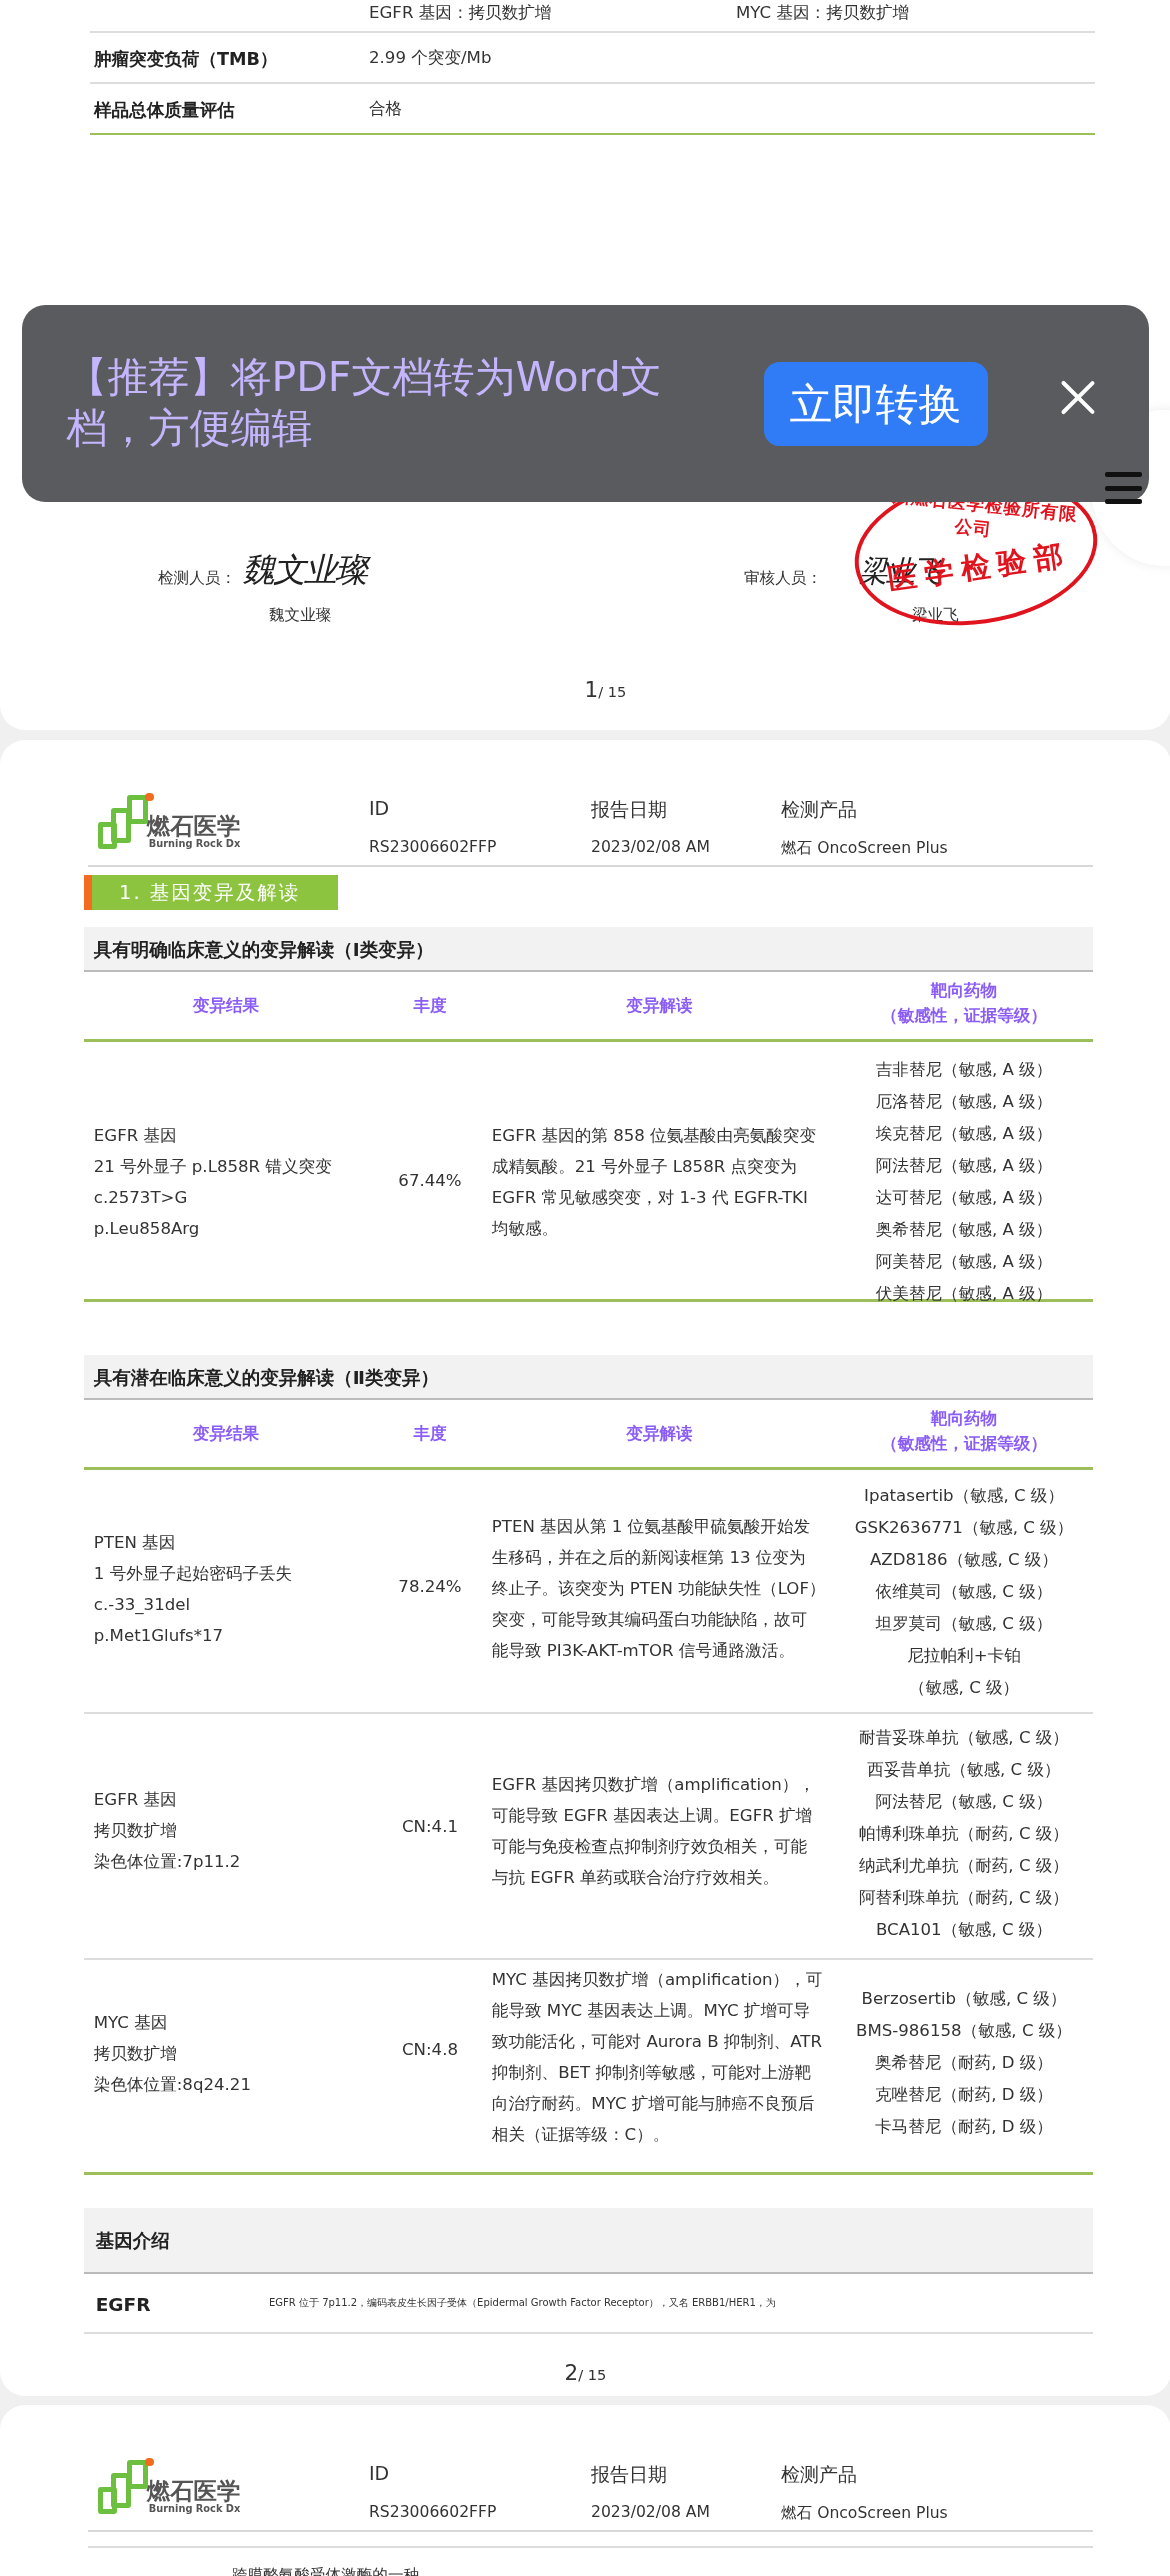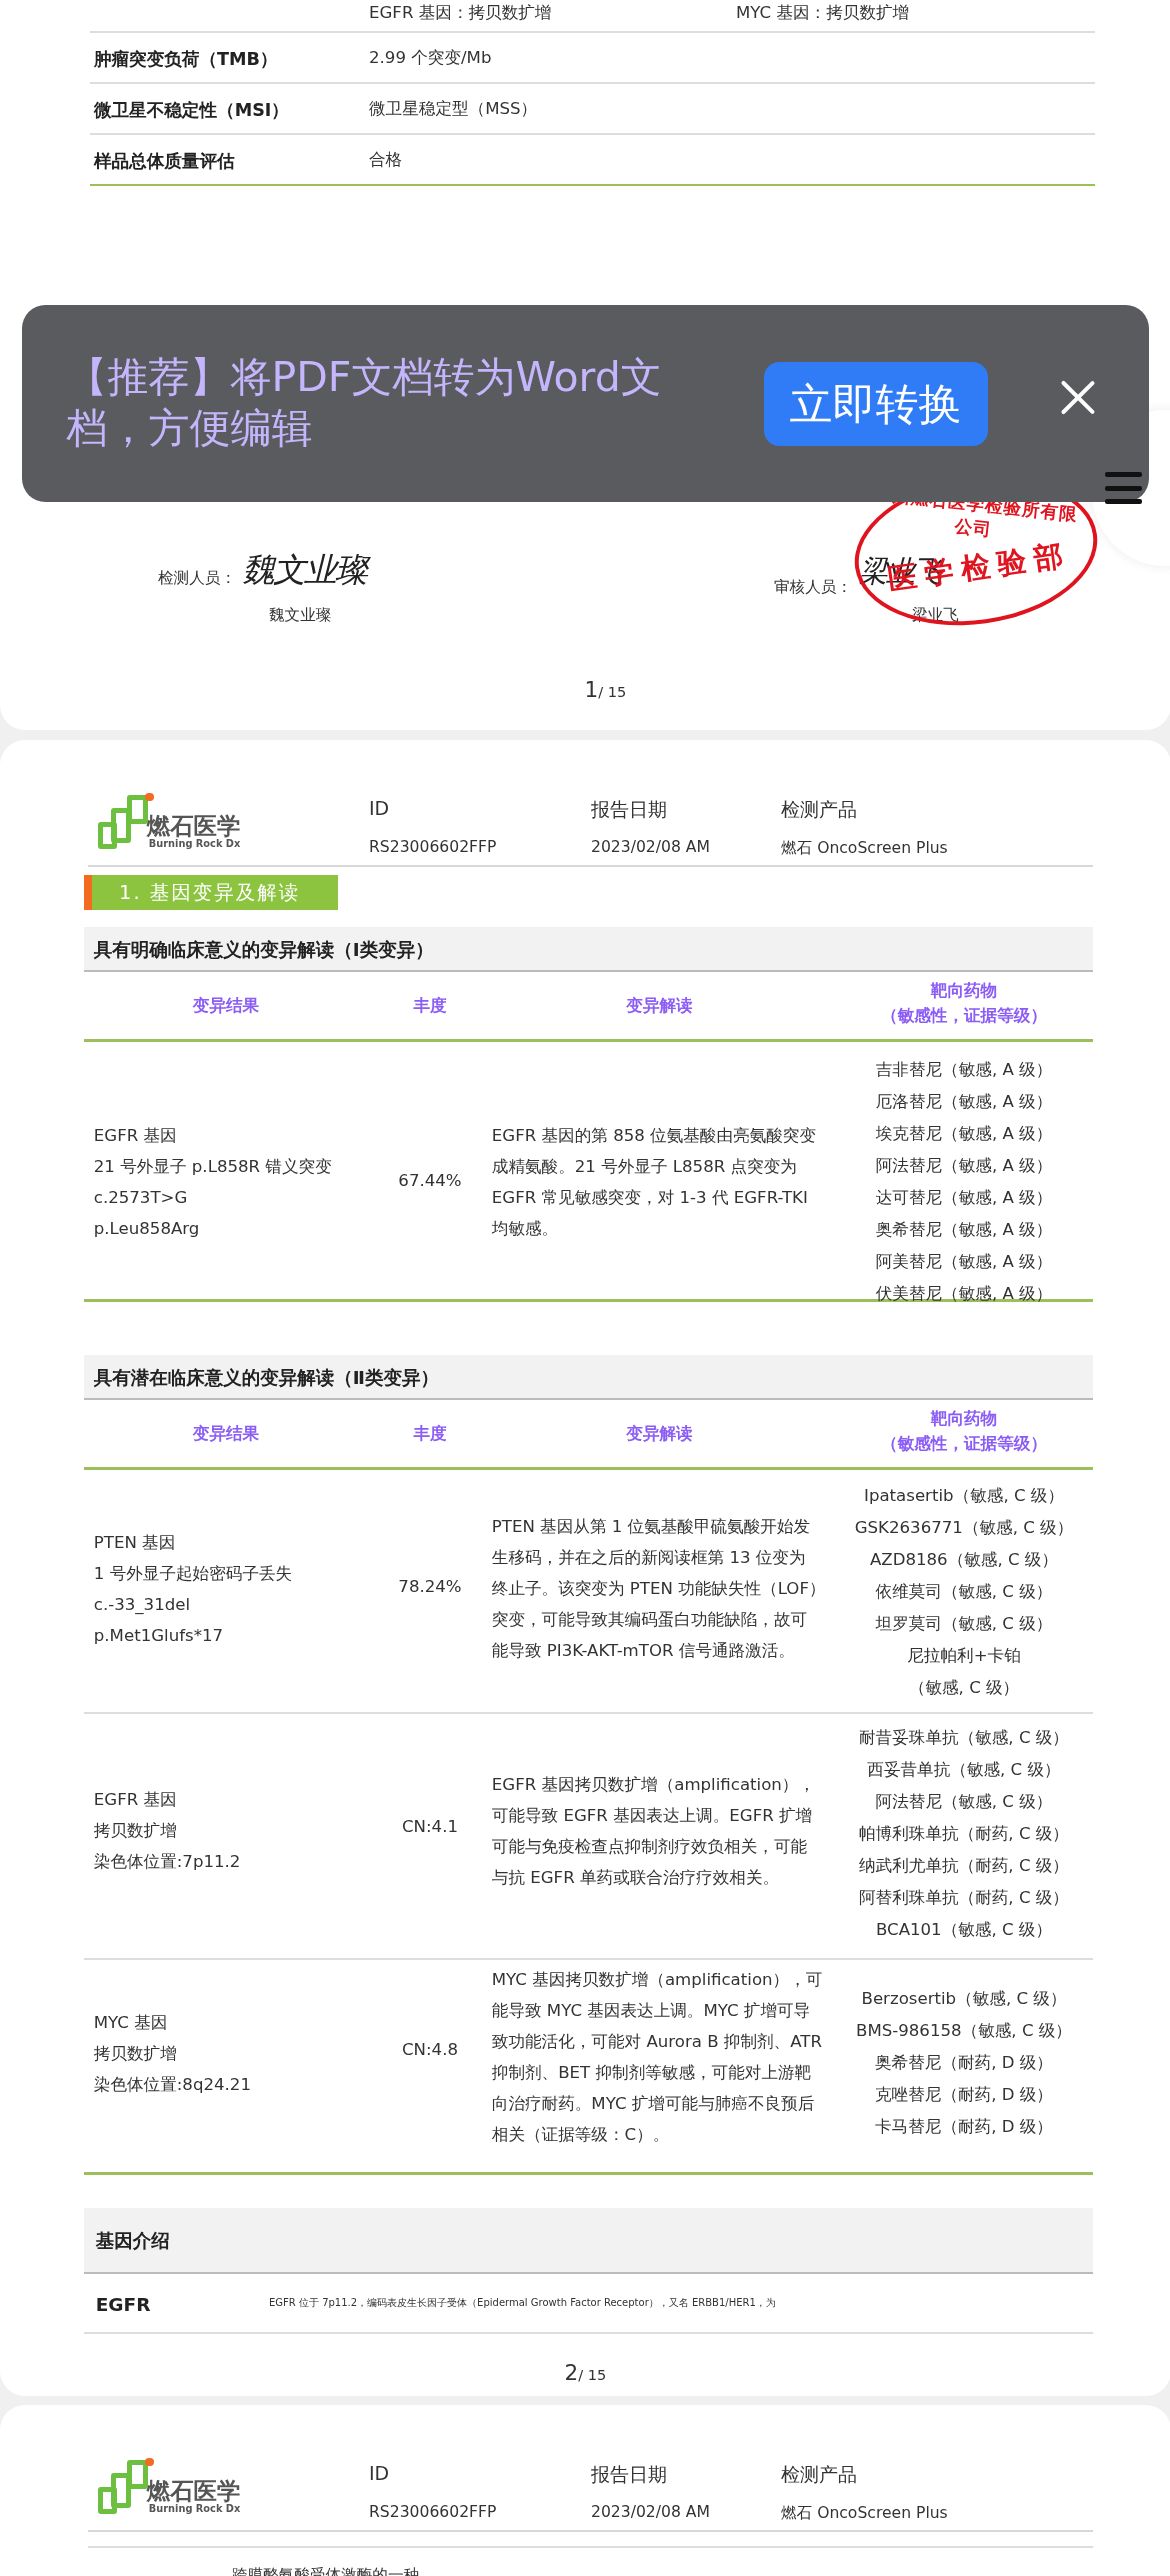--- a/index.html
+++ b/index.html
@@ -82,35 +82,31 @@
   <div class="page" id="page1">
     <div class="sum-table" style="top:39px;">
       <div class="sum-row" style="height:33px;">
         <span class="v" style="top:2px;">EGFR 基因：拷贝数扩增</span>
         <span class="v2" style="top:2px;">MYC 基因：拷贝数扩增</span>
       </div>
       <div class="sum-row">
         <span class="k">肿瘤突变负荷（TMB）</span>
         <span class="v">2.99 个突变/Mb</span>
       </div>
-      <div class="sum-row">
-        <span class="k">微卫星不稳定性（MSI）</span>
-        <span class="v">微卫星稳定型（MSS）</span>
-      </div>
       <div class="sum-row last">
         <span class="k">样品总体质量评估</span>
         <span class="v">合格</span>
       </div>
     </div>
 
     <span class="signer" style="left:158px; top:607px;">检测人员：</span>
     <span class="sig-script" style="left:242px; top:587px;">魏文业璨</span>
     <span class="signer" style="left:269px; top:644px;">魏文业璨</span>
 
-    <span class="signer" style="left:774px; top:607px;margin-top:9px;">审核人员：</span>
+    <span class="signer" style="left:744px; top:607px;">审核人员：</span>
     <span class="sig-script" style="left:859px; top:591px; font-size:29px;">梁业飞</span>
     <span class="signer" style="left:912px; top:644px;">梁业飞</span>
 
     <div class="stamp" style="top:517px;">
       <div class="arc">广州燃石医学检验所有限公司</div>
       <div class="dept">医学检验部</div>
     </div>
 
     <div class="page-num" style="top:716px;padding-left:40px;">
       <span class="cur">1</span><span class="tot">/ 15</span>

